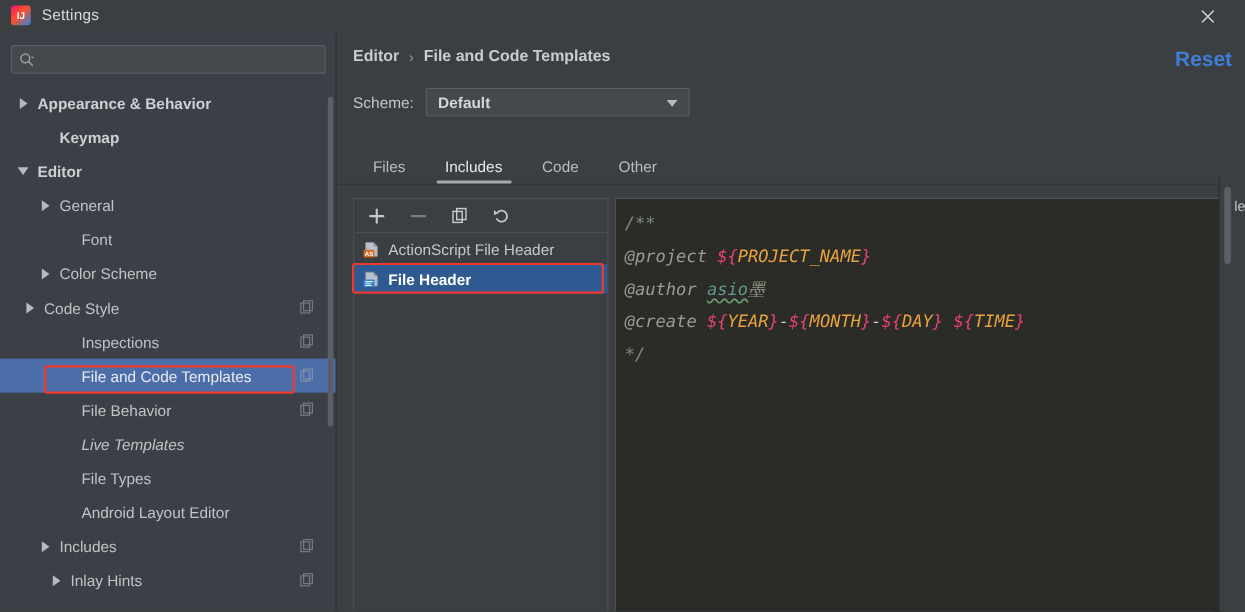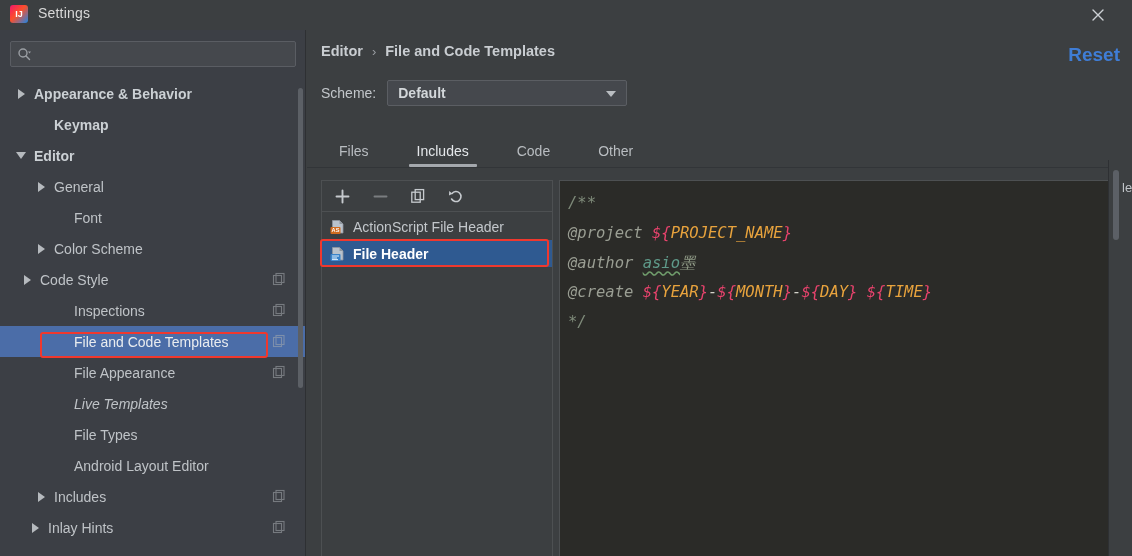--- a/index.html
+++ b/index.html
@@ -145,21 +145,21 @@
   #scheme-caret {
     position: absolute; right: 10px; top: 10px;
     width: 0; height: 0;
     border-top: 6px solid #b9bdc1;
     border-left: 5px solid transparent;
     border-right: 5px solid transparent;
   }
 
   #tabs {
     position: absolute; left: 14px; top: 105px; width: 795px; height: 32px;
-    display: flex; align-items: flex-end; gap: 12px;
+    display: flex; align-items: flex-end; gap: 0;
   }
   .tab {
     height: 32px; padding: 0 18px;
     display: flex; align-items: center; justify-content: center;
     font-size: 14px; color: #b9bdc1; cursor: pointer;
     position: relative;
   }
   .tab.active { color: #e4e7ea; }
   .tab.active::after {
     content: ""; position: absolute; left: 10px; right: 10px; bottom: 0;
@@ -334,21 +334,21 @@
           <span class="tree-label">File and Code Templates</span>
           <span class="scope-icon">
             <svg width="14" height="14" viewBox="0 0 14 14">
               <rect x="1.5" y="3.5" width="8" height="9" stroke="#a7abaf" stroke-width="1.1" fill="none"></rect>
               <rect x="4" y="1.5" width="8" height="9" stroke="#a7abaf" stroke-width="1.1" fill="none"></rect>
             </svg>
           </span>
         </div>
         <div class="tree-row" style="padding-left: 54px;">
           <span class="arrow none"></span>
-          <span class="tree-label">File Appearance</span>
+          <span class="tree-label">File Behavior</span>
           <span class="scope-icon">
             <svg width="14" height="14" viewBox="0 0 14 14">
               <rect x="1.5" y="3.5" width="8" height="9" stroke="#a7abaf" stroke-width="1.1" fill="none"></rect>
               <rect x="4" y="1.5" width="8" height="9" stroke="#a7abaf" stroke-width="1.1" fill="none"></rect>
             </svg>
           </span>
         </div>
         <div class="tree-row" style="padding-left: 54px; font-style: italic;">
           <span class="arrow none"></span>
           <span class="tree-label">Live Templates</span>
@@ -366,21 +366,21 @@
             <span class="tri-right"></span>
           </span>
           <span class="tree-label">Includes</span>
           <span class="scope-icon">
             <svg width="14" height="14" viewBox="0 0 14 14">
               <rect x="1.5" y="3.5" width="8" height="9" stroke="#a7abaf" stroke-width="1.1" fill="none"></rect>
               <rect x="4" y="1.5" width="8" height="9" stroke="#a7abaf" stroke-width="1.1" fill="none"></rect>
             </svg>
           </span>
         </div>
-        <div class="tree-row" style="padding-left: 28px;">
+        <div class="tree-row" style="padding-left: 44px;">
           <span class="arrow">
             <span class="tri-right"></span>
           </span>
           <span class="tree-label">Inlay Hints</span>
           <span class="scope-icon">
             <svg width="14" height="14" viewBox="0 0 14 14">
               <rect x="1.5" y="3.5" width="8" height="9" stroke="#a7abaf" stroke-width="1.1" fill="none"></rect>
               <rect x="4" y="1.5" width="8" height="9" stroke="#a7abaf" stroke-width="1.1" fill="none"></rect>
             </svg>
           </span>

